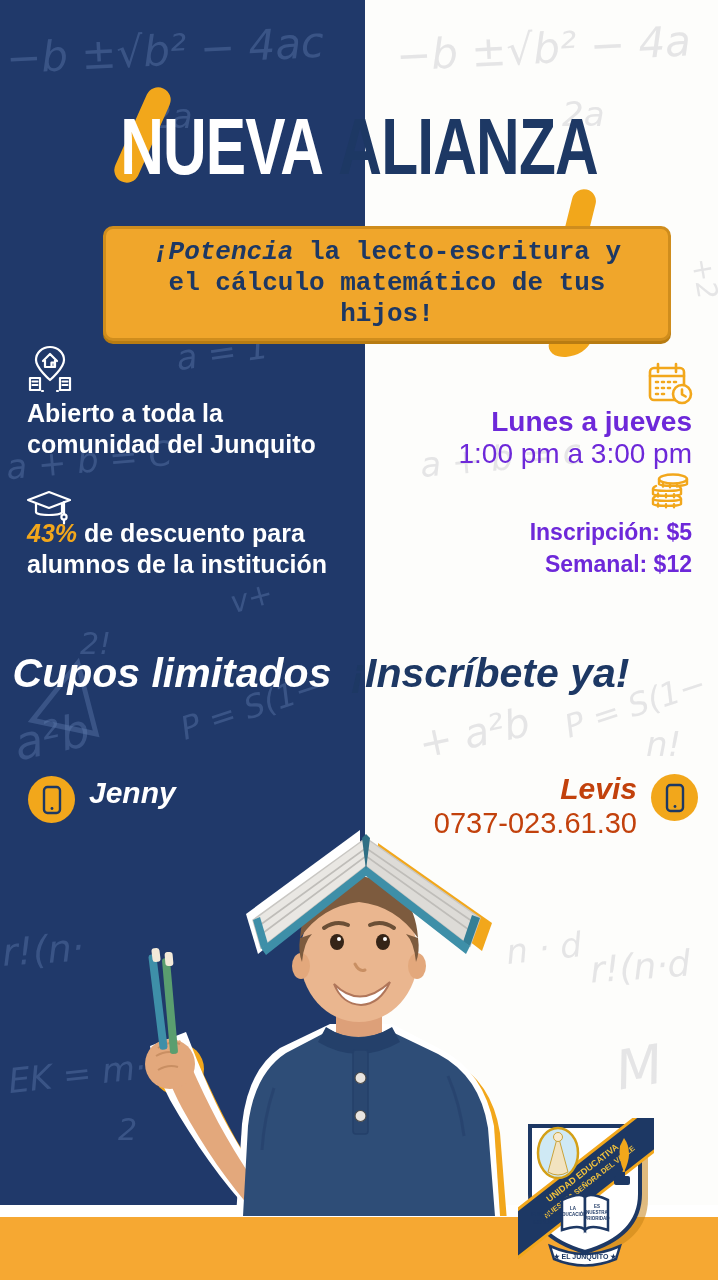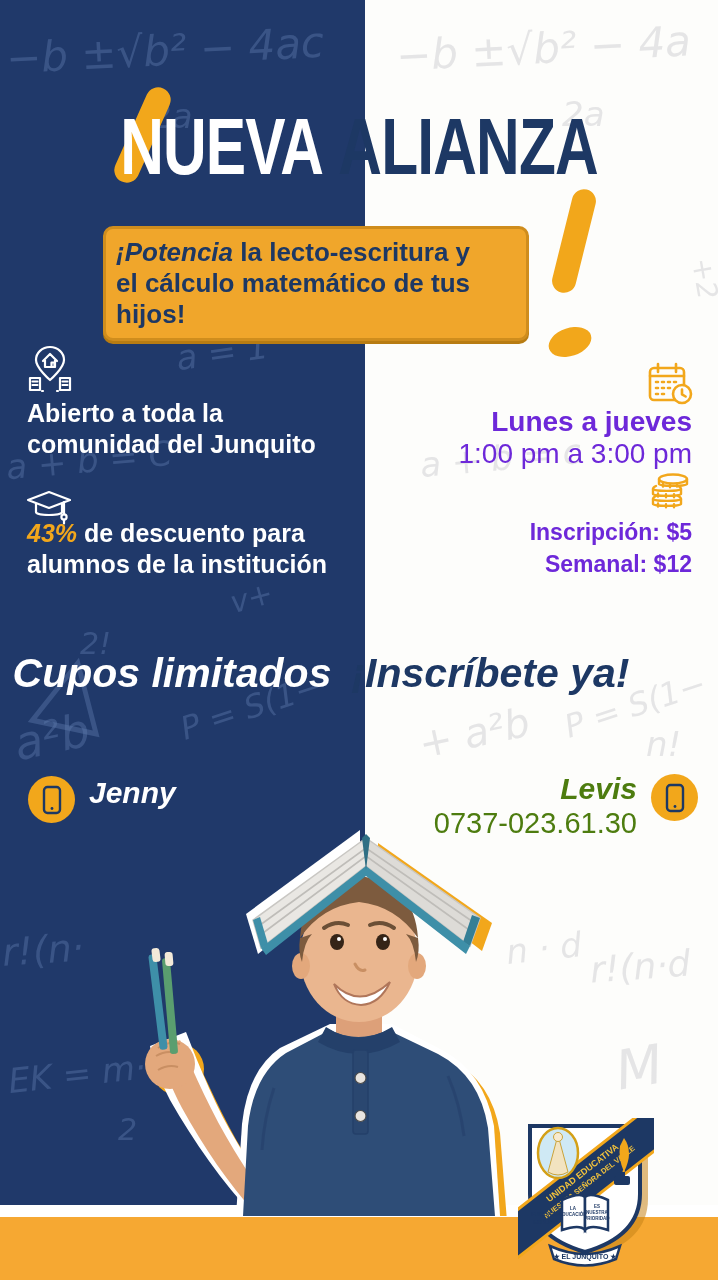--- a/index.html
+++ b/index.html
@@ -47,24 +47,24 @@
     font-weight:800;font-size:72px;letter-spacing:-1px;line-height:100px;
     transform:scale(.84,1.1);transform-origin:50% 50%;white-space:nowrap;}
   .title-row .w1{color:#ffffff;}
   .title-row .w2{color:#1d3864;margin-left:18px;}
   .mark{position:absolute;background:#f2a71b;}
   .mark-left{left:130px;top:84px;width:25px;height:102px;border-radius:14px;transform:rotate(24deg);}
   .mark-right-bar{left:562px;top:188px;width:24px;height:106px;border-radius:13px;transform:rotate(14deg);}
   .mark-right-dot{left:548px;top:328px;width:44px;height:28px;border-radius:50%;transform:rotate(-18deg);}
 
   
-  .banner{position:absolute;left:103px;top:226px;width:426px;box-sizing:border-box;
+  .banner{position:absolute;left:103px;top:226px;width:568px;box-sizing:border-box;
     background:#f0a62b;border:3px solid #cf8d1d;border-radius:10px;
-    padding:8px 10px;color:#1d3864;
-    font-size:26px;font-weight:600;line-height:31px;box-shadow:0 3px 0 #b87c12;}
+    padding:8px 10px;text-align:center;color:#1d3864;
+    font-size:26px;font-weight:600;line-height:31px;box-shadow:0 3px 0 #b87c12;font-family:Liberation Mono, monospace;}
   .banner .lead{font-weight:800;font-style:italic;}
 
   
   .icon{position:absolute;}
   .ic-community{left:26px;top:344px;}
   .ic-gradcap{left:24px;top:486px;}
   .ic-calendar{left:646px;top:360px;}
   .ic-coins{left:646px;top:472px;}
   .txt-left{position:absolute;left:27px;color:#ffffff;font-size:25px;font-weight:600;line-height:31px;}
   .t-community{top:398px;}
@@ -86,21 +86,21 @@
   
   .contact{position:absolute;display:flex;align-items:flex-start;}
   .contact-left{left:28px;top:776px;}
   .contact-right{right:20px;top:772px;}
   .phone-badge{width:47px;height:47px;border-radius:50%;background:#f2a71b;display:flex;align-items:center;justify-content:center;flex:0 0 auto;}
   .c-texts{margin:0 0 0 14px;}
   .contact-right .c-texts{margin:0 14px 0 0;text-align:right;}
   .c-name{font-size:30px;font-weight:800;line-height:34px;font-style:italic;}
   .c-phone{font-size:29px;font-weight:500;line-height:34px;}
   .contact-left .c-name,.contact-left .c-phone{color:#ffffff;}
-  .contact-right .c-name,.contact-right .c-phone{color:#4d7c0f;}
+  .contact-right .c-name,.contact-right .c-phone{color:#c2410c;}
   .contact-right .phone-badge{margin-top:2px;}
 
   
   .boy-svg{position:absolute;left:108px;top:826px;}
   .logo-svg{position:absolute;left:518px;top:1118px;}
 </style>
 </head>
 <body>
 
 <div class="poster">

